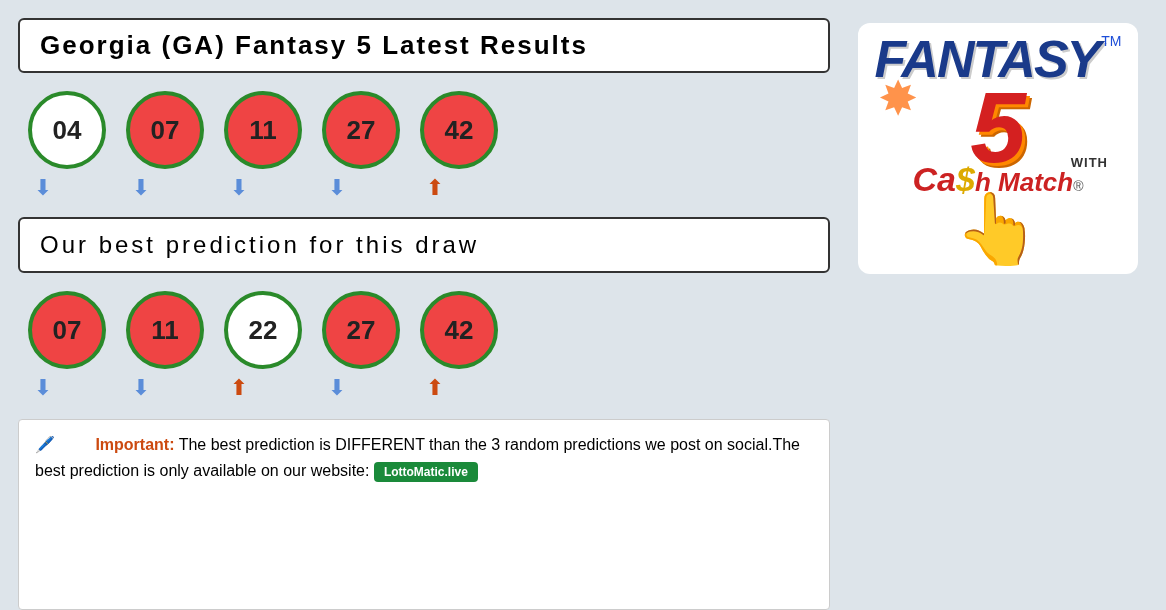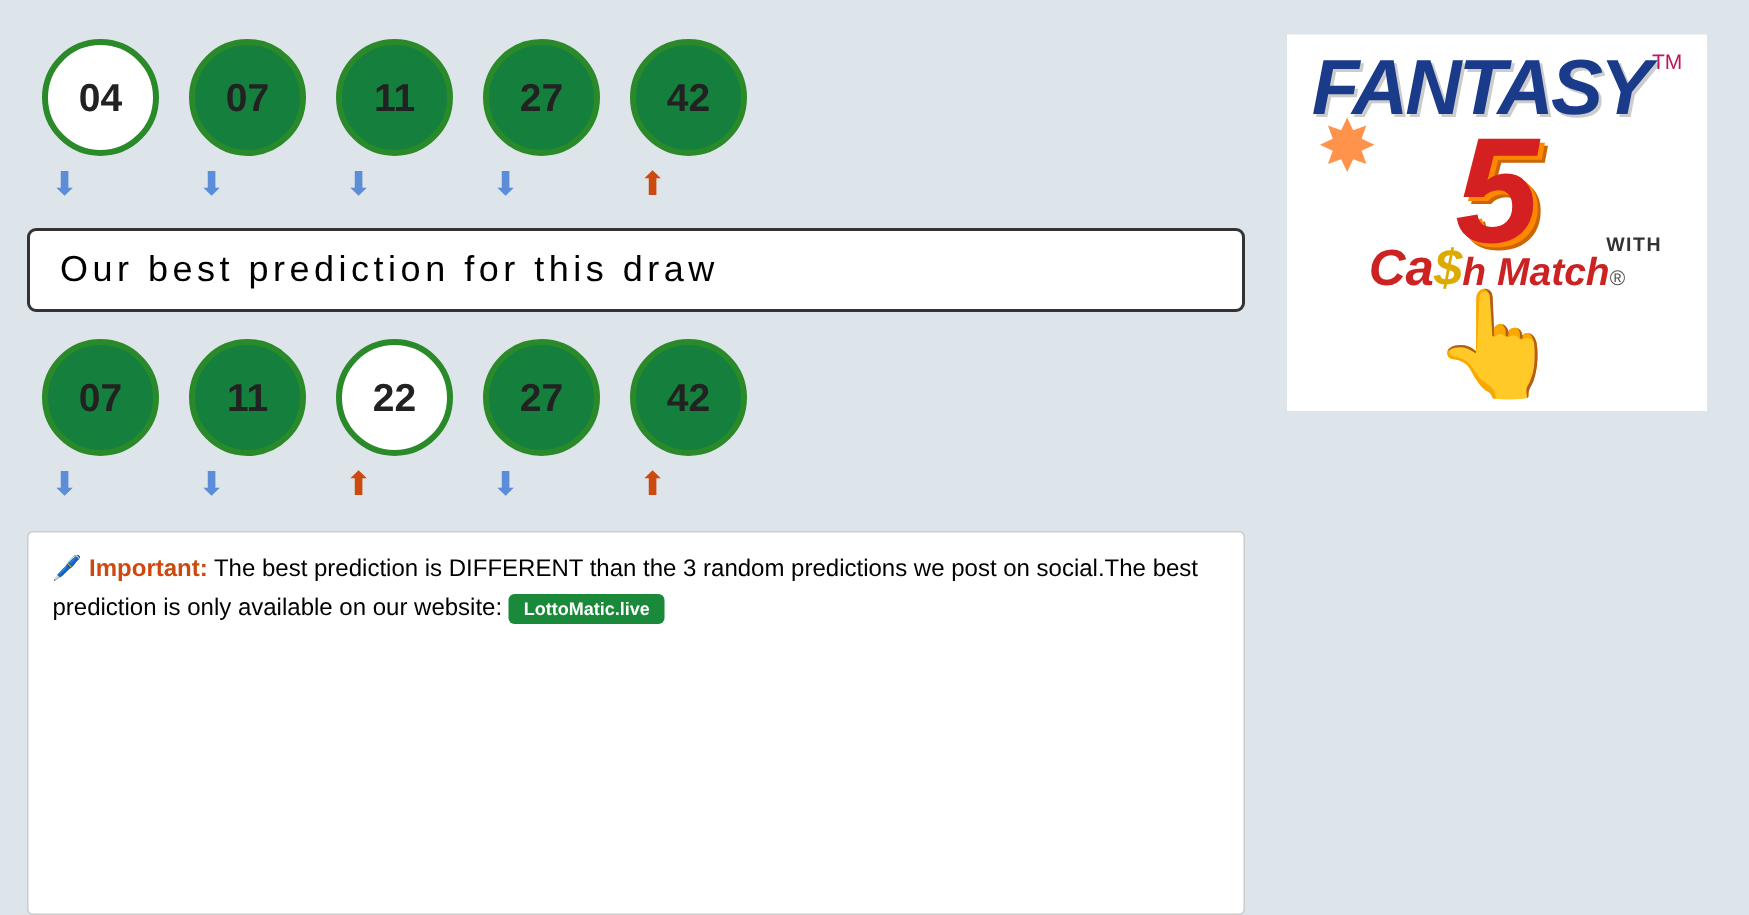--- a/index.html
+++ b/index.html
@@ -72,21 +72,21 @@
       background: white;
       display: flex;
       align-items: center;
       justify-content: center;
       font-size: 26px;
       font-weight: bold;
       color: #222;
     }
 
     .ball.filled {
-      background: #15803d;
+      background: #ef4444;
     }
 
     .arrow-down {
       width: 30px;
       height: 30px;
       display: flex;
       align-items: center;
       justify-content: center;
       font-size: 22px;
     }
@@ -116,36 +116,37 @@
       padding: 12px 16px;
       font-size: 16px;
       line-height: 1.6;
       margin-top: 6px;
       flex: 1;
     }
 
     .notice-box .important-label {
       color: #cc4a10;
       font-weight: bold;
+      margin-left: 36px;
     }
 
     .notice-box .highlight-btn {
       background: #1a8a3a;
       color: white;
       padding: 3px 10px;
       border-radius: 4px;
       font-weight: bold;
       font-size: 12px;
     }
 
     
     .fantasy-logo {
       width: 280px;
       background: white;
-      border-radius: 0;
+      border-radius: 12px;
       padding: 10px;
       display: flex;
       flex-direction: column;
       align-items: center;
       position: relative;
     }
 
     .fantasy-title {
       font-size: 52px;
       font-weight: 900;
@@ -154,21 +155,21 @@
       text-shadow: 2px 2px 0 #ccc;
       letter-spacing: -2px;
       line-height: 1;
       text-align: center;
       font-family: Impact, Arial Black, sans-serif;
     }
 
     .fantasy-tm {
       font-size: 14px;
       vertical-align: super;
-      color: #be185d;
+      color: #1d4ed8;
       font-weight: normal;
       font-style: normal;
       font-family: Arial, sans-serif;
     }
 
     .fantasy-five {
       font-size: 100px;
       font-weight: 900;
       color: #d42020;
       line-height: 0.85;
@@ -189,20 +190,23 @@
       margin-top: -5px;
       line-height: 1;
     }
   </style>
 </head>
 <body>
 
 <div class="main-container">
   <div class="left-panel">
 
+    <div class="title-box">
+      <span>Georgia   (GA)   Fantasy   5  Latest   Results</span>
+    </div>
 
     <div class="balls-row">
     <div class="ball-container">
           <div class="ball">04</div>
           <div class="arrow-down arrow-blue">⬇</div>
         </div>
         <div class="ball-container">
           <div class="ball filled">07</div>
           <div class="arrow-down arrow-blue">⬇</div>
         </div>

